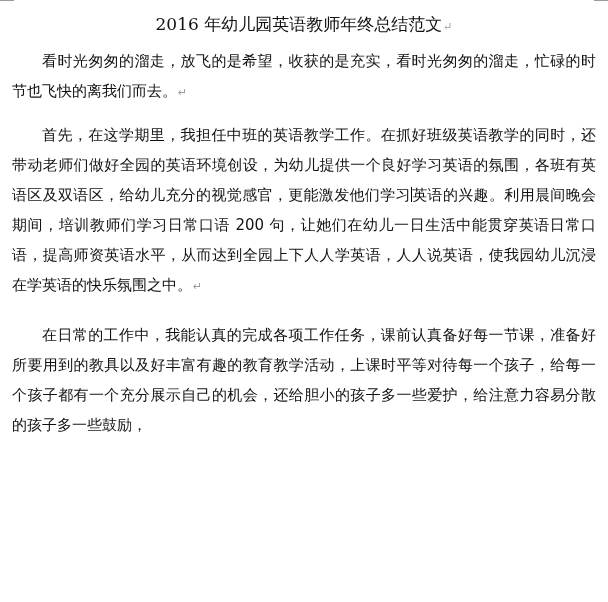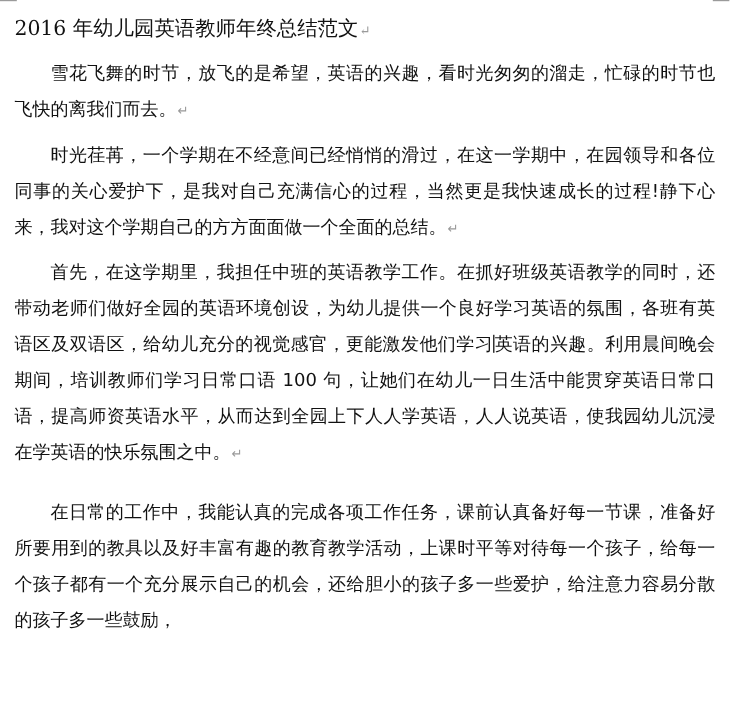--- a/index.html
+++ b/index.html
@@ -24,21 +24,21 @@
     }
     .crop-mark.left { left: 0; }
     .crop-mark.right { right: 0; }
     .page {
       position: absolute;
       left: 12px;
       top: 0;
       width: 584px;
     }
     .title {
-      text-align: left;
+      text-align: center;
       font-family: "DejaVu Serif", "Liberation Serif", serif;
       font-size: 17px;
       line-height: 22px;
       margin-top: 13px;
       height: 22px;
       white-space: nowrap;
       color: #111;
       letter-spacing: 0px;
     }
     .para-mark {
@@ -68,29 +68,28 @@
   </style>
 </head>
 <body>
 
 <div class="crop-mark left"></div>
 <div class="crop-mark right"></div>
 
 <div class="page">
   <div class="title"><span>2016 年幼儿园英语教师年终总结范文</span><span class="para-mark">↵</span></div>
 
-  <p class="body-text p1"><span>雪花飞舞的时节，放飞的是希望，英语的兴趣，看时光匆匆的溜走，忙碌的时节也飞快的离我们而去。</span><span class="para-mark">↵</span></p>
+  <p class="body-text p1"><span>看时光匆匆的溜走，放飞的是希望，收获的是充实，看时光匆匆的溜走，忙碌的时节也飞快的离我们而去。</span><span class="para-mark">↵</span></p>
 
   <div class="gap"></div>
 
-  <p class="body-text"><span>时光荏苒，一个学期在不经意间已经悄悄的滑过，在这一学期中，在园领导和各位同事的关心爱护下，是我对自己充满信心的过程，当然更是我快速成长的过程!静下心来，我对这个学期自己的方方面面做一个全面的总结。</span><span class="para-mark">↵</span></p>
 
   <div class="gap"></div>
 
-  <p class="body-text"><span>首先，在这学期里，我担任中班的英语教学工作。在抓好班级英语教学的同时，还带动老师们做好全园的英语环境创设，为幼儿提供一个良好学习英语的氛围，各班有英语区及双语区，给幼儿充分的视觉感官，更能激发他们学习</span><span class="cursor"></span><span>英语的兴趣。利用晨间晚会期间，培训教师们学习日常口语 100 句，让她们在幼儿一日生活中能贯穿英语日常口语，提高师资英语水平，从而达到全园上下人人学英语，人人说英语，使我园幼儿沉浸在学英语的快乐氛围之中。</span><span class="para-mark">↵</span></p>
+  <p class="body-text"><span>首先，在这学期里，我担任中班的英语教学工作。在抓好班级英语教学的同时，还带动老师们做好全园的英语环境创设，为幼儿提供一个良好学习英语的氛围，各班有英语区及双语区，给幼儿充分的视觉感官，更能激发他们学习</span><span class="cursor"></span><span>英语的兴趣。利用晨间晚会期间，培训教师们学习日常口语 200 句，让她们在幼儿一日生活中能贯穿英语日常口语，提高师资英语水平，从而达到全园上下人人学英语，人人说英语，使我园幼儿沉浸在学英语的快乐氛围之中。</span><span class="para-mark">↵</span></p>
 
   <div class="gap"></div>
 
 
   <div class="big-gap"></div>
 
   <p class="body-text"><span>在日常的工作中，我能认真的完成各项工作任务，课前认真备好每一节课，准备好所要用到的教具以及好丰富有趣的教育教学活动，上课时平等对待每一个孩子，给每一个孩子都有一个充分展示自己的机会，还给胆小的孩子多一些爱护，给注意力容易分散的孩子多一些鼓励，</span></p>
 </div>
 
 </body></html>

